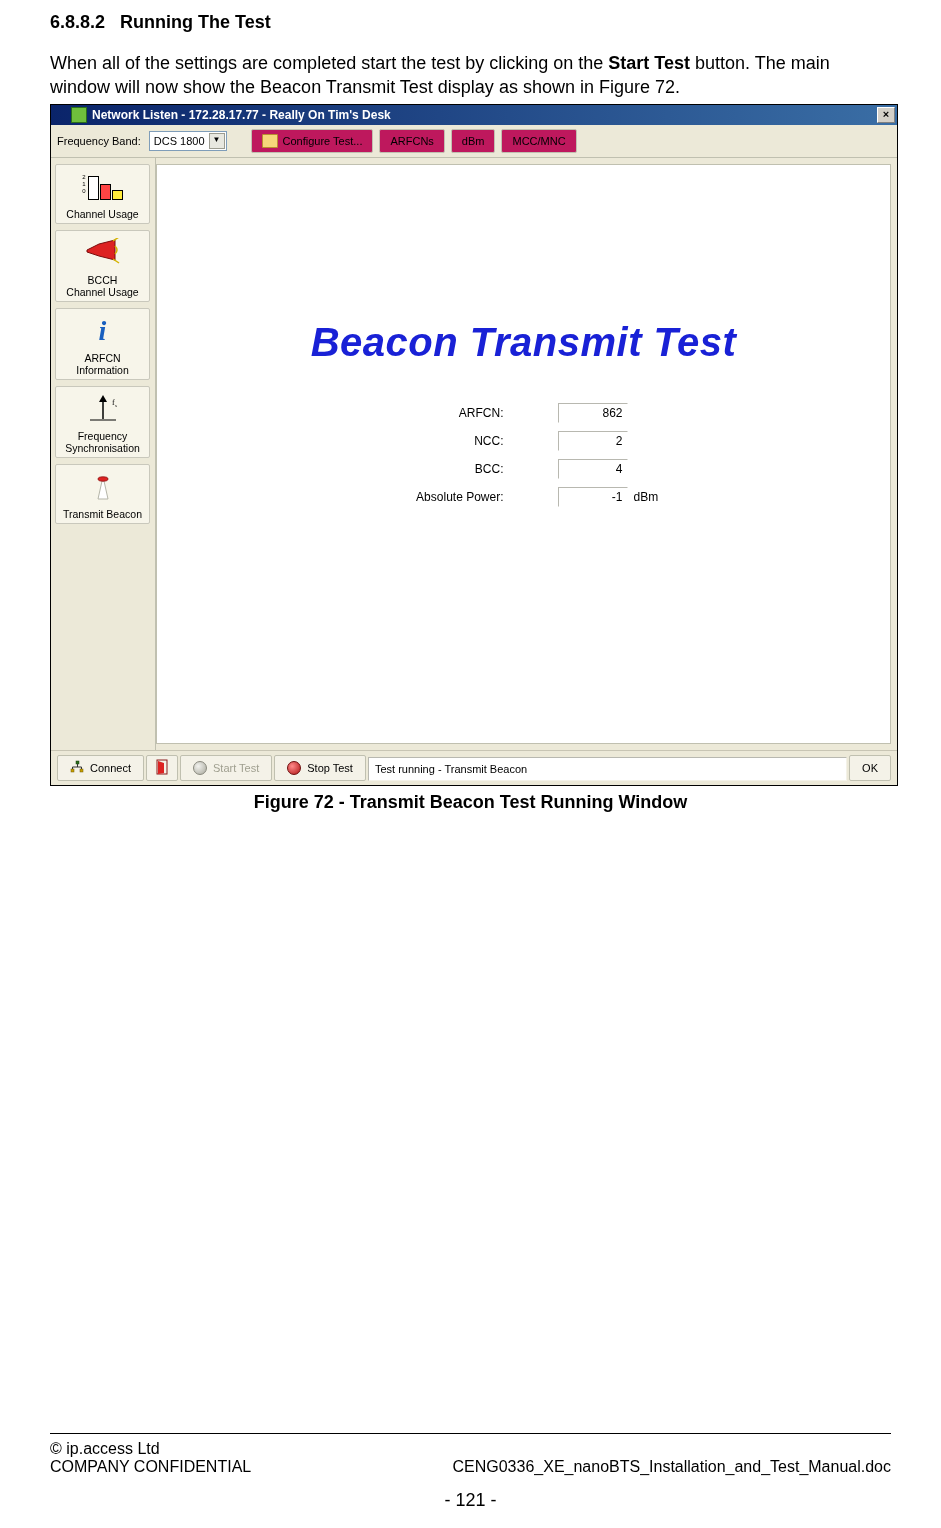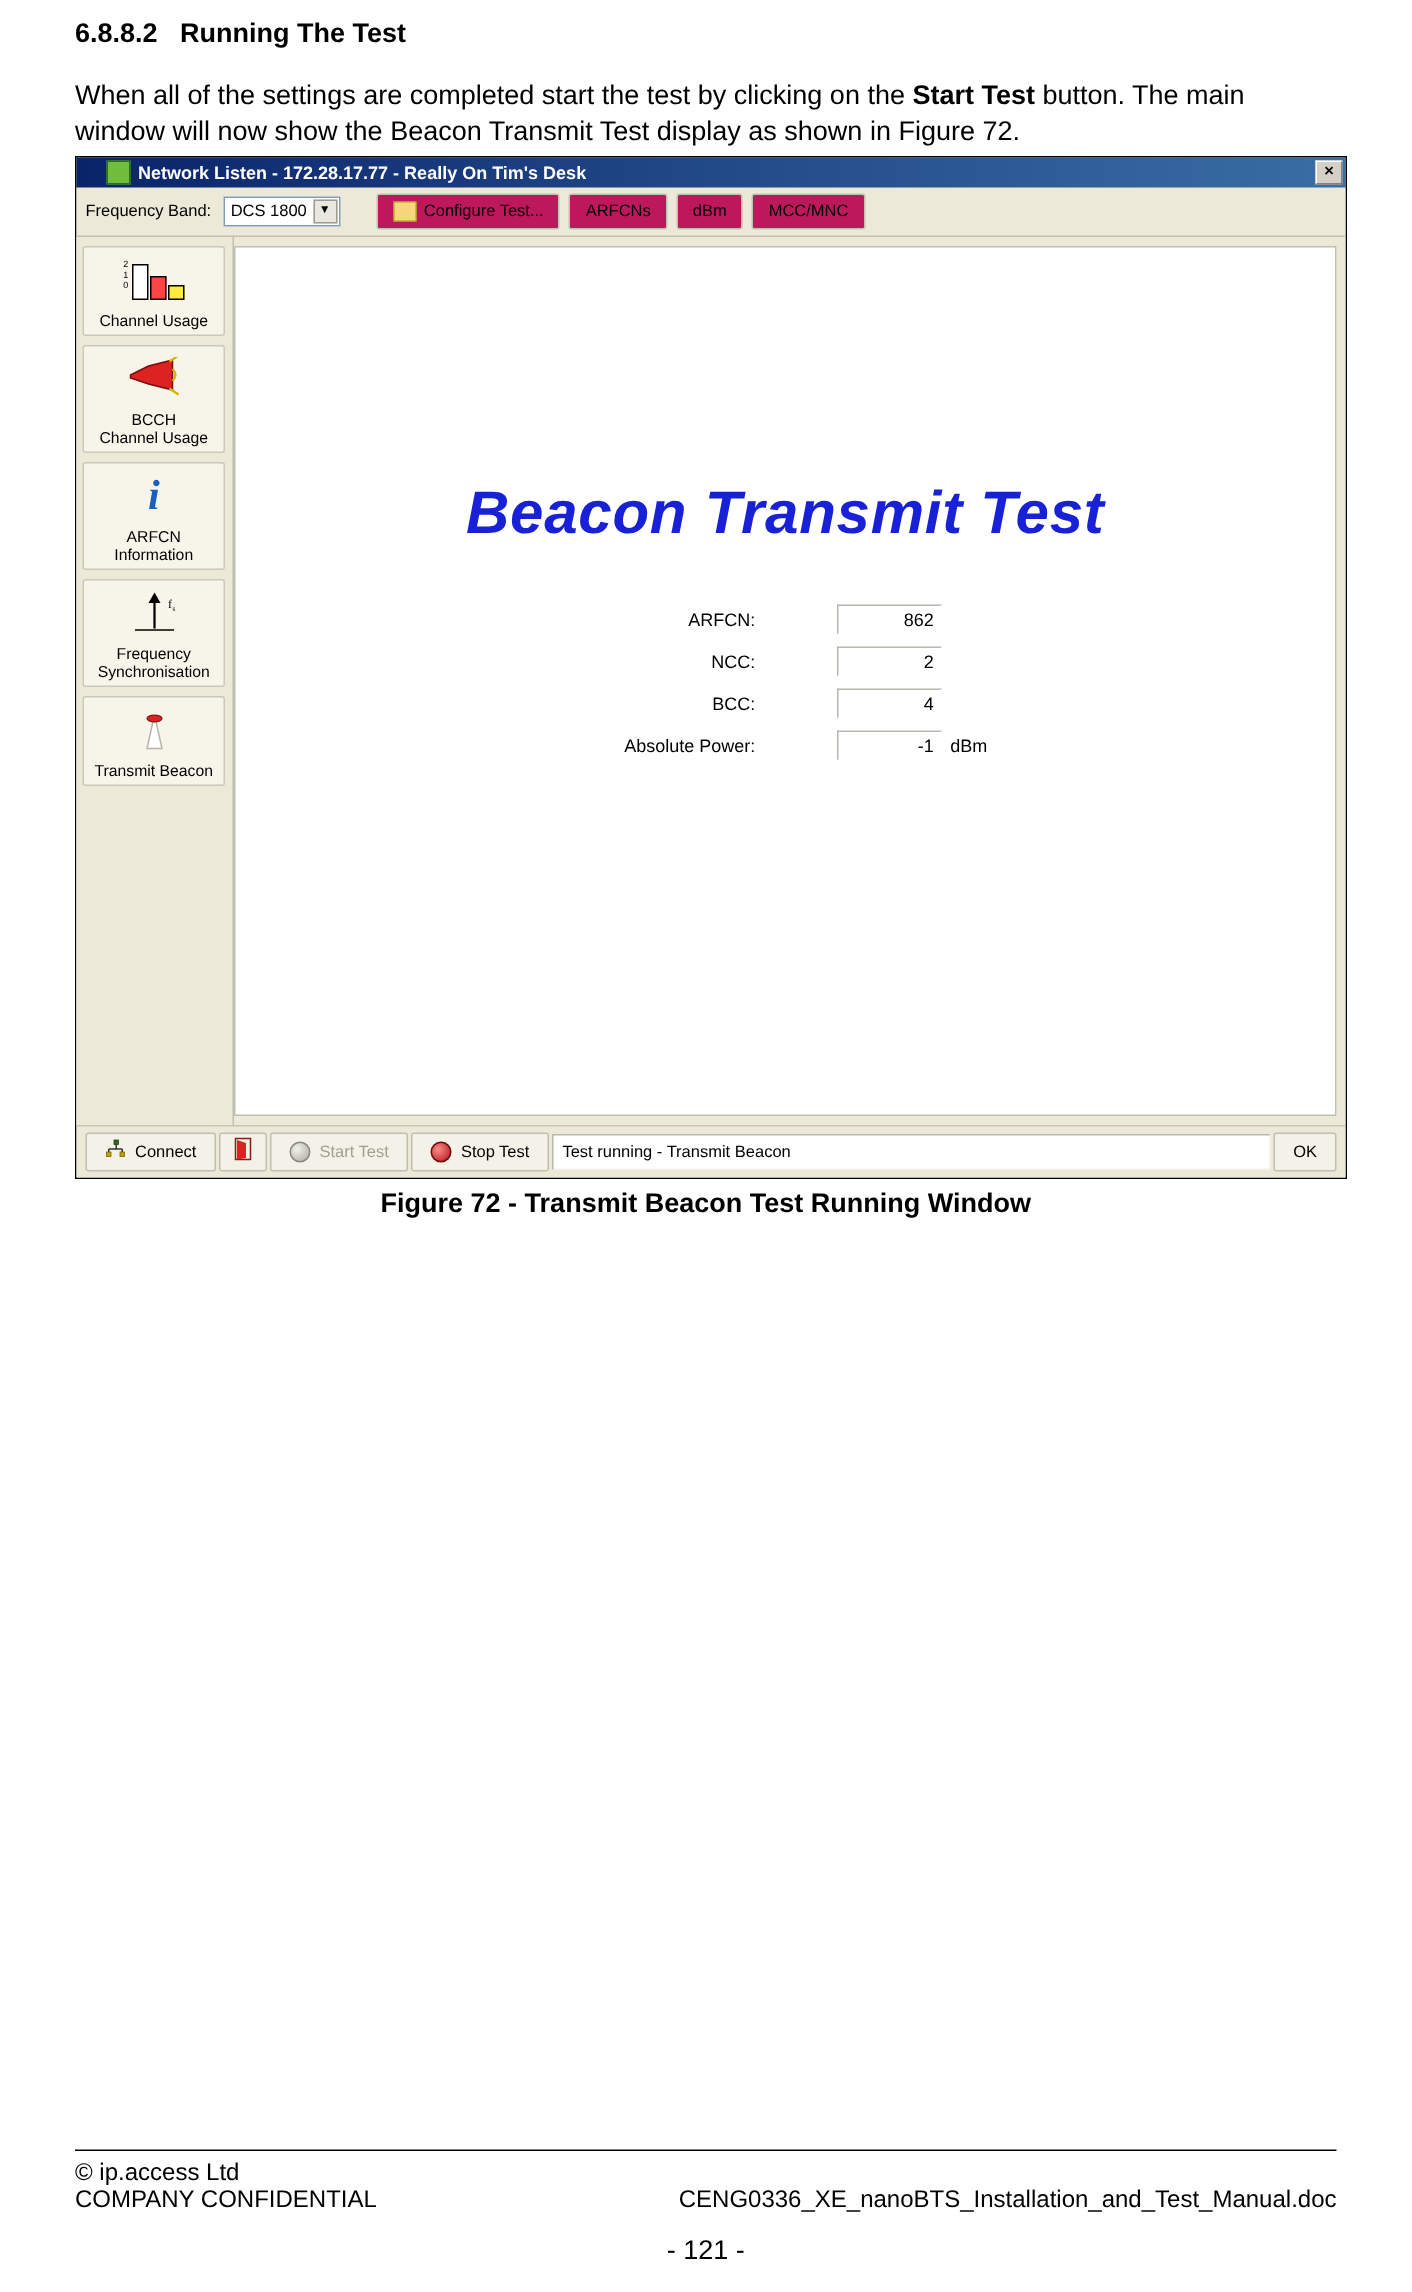--- a/index.html
+++ b/index.html
@@ -212,21 +212,21 @@
     background: #fff;
     border: 1px solid #b8b8b0;
     border-bottom-color: #fff;
     border-right-color: #fff;
     margin-left: 48px;
   }
   .param-unit { width: 30px; padding-left: 6px; text-align: left; }
 
   .status-bar {
     display: flex;
-    align-items: center;
+    align-items: flex-end;
     gap: 2px;
     background: #ece9d8;
     border-top: 1px solid #c8c5b4;
     padding: 4px 6px;
     font-size: 11px;
   }
   .sbtn {
     display: inline-flex;
     align-items: center;
     gap: 6px;

